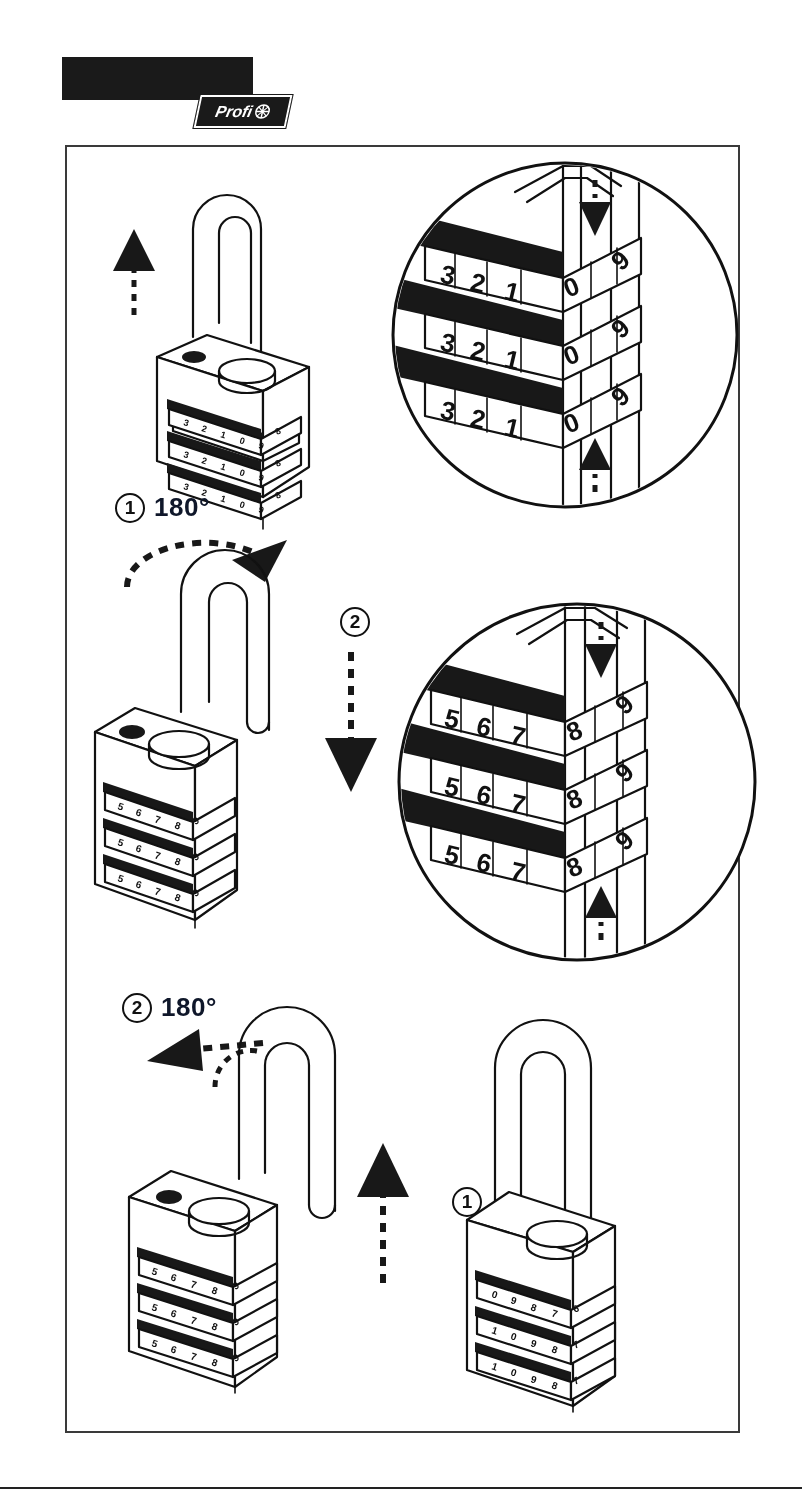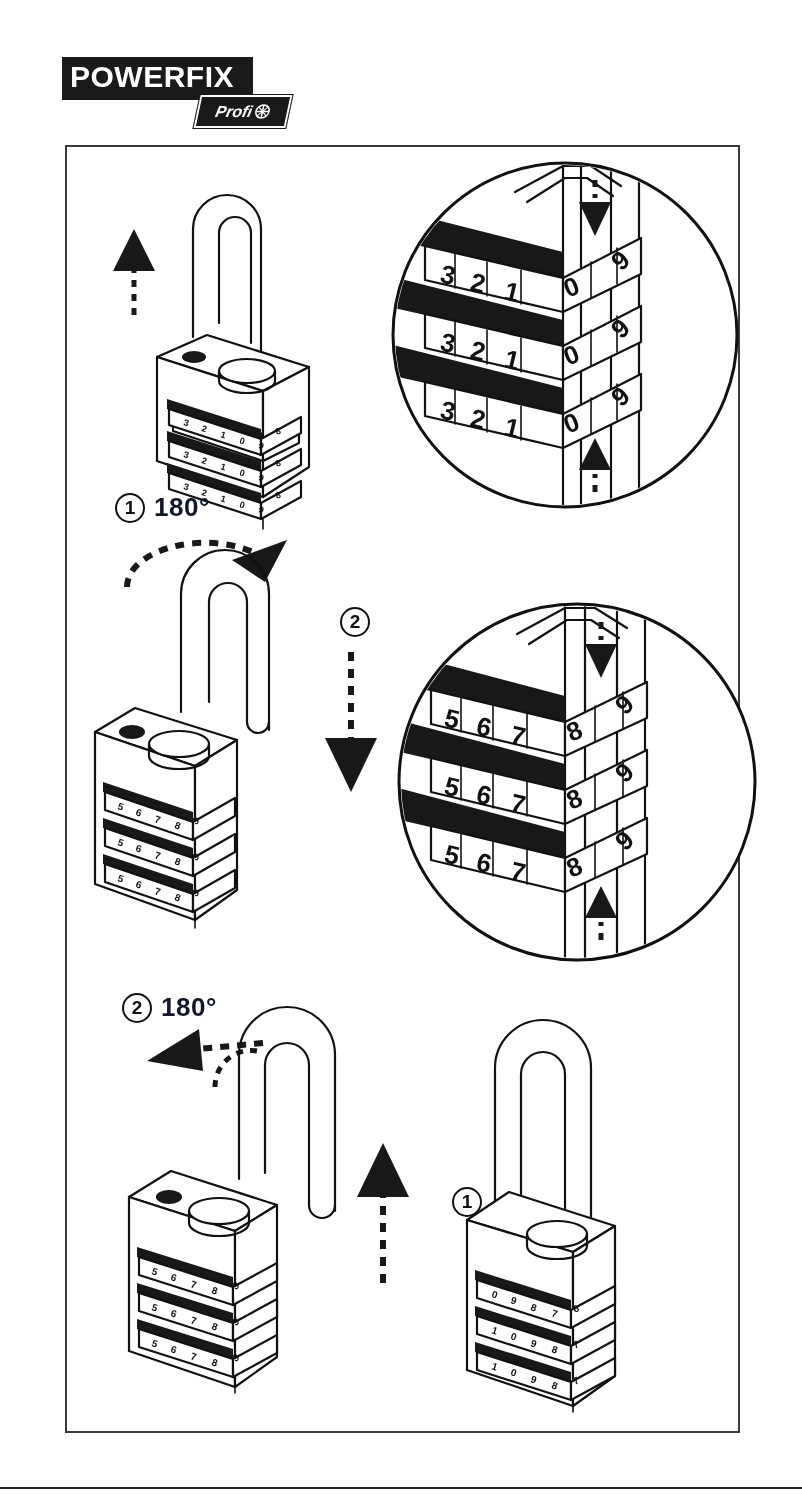--- a/index.html
+++ b/index.html
@@ -41,21 +41,20 @@
   .stepdeg{font-size:26px;font-weight:bold;color:#0f172a;letter-spacing:0.5px;}
   .miniCircle{position:absolute;width:30px;height:30px;border:2.5px solid #111;border-radius:50%;
               display:flex;align-items:center;justify-content:center;
               font-size:19px;font-weight:bold;color:#111;box-sizing:border-box;background:#fff;}
 </style>
 </head>
 <body>
 
 <div id="brand">
   <div id="brand-bar"></div>
-  <div id="brand-word">POWERFIX</div>
   <div id="profi-badge">
     <div id="profi-inner">
       <span id="profi-word">Profi</span>
       <span id="profi-mark">
         <svg width="15" height="15" viewBox="0 0 16 16">
           <circle cx="8" cy="8" r="7" fill="none" stroke="#fff" stroke-width="1.6"></circle>
           <path d="M8 1 L8 15 M1 8 L15 8" stroke="#fff" stroke-width="1.6"></path>
           <path d="M3 3 L13 13 M13 3 L3 13" stroke="#fff" stroke-width="1.2"></path>
         </svg>
       </span>

